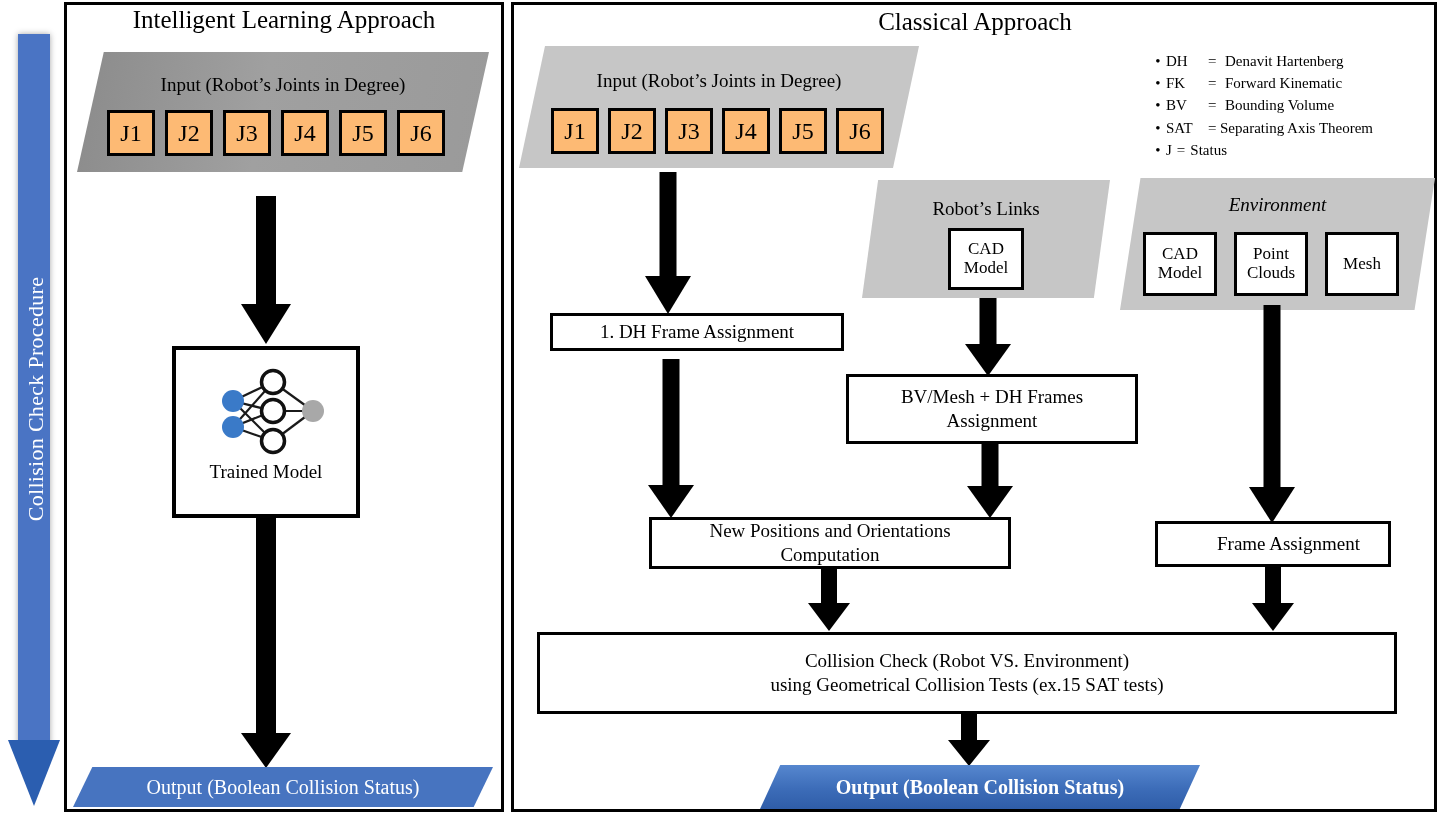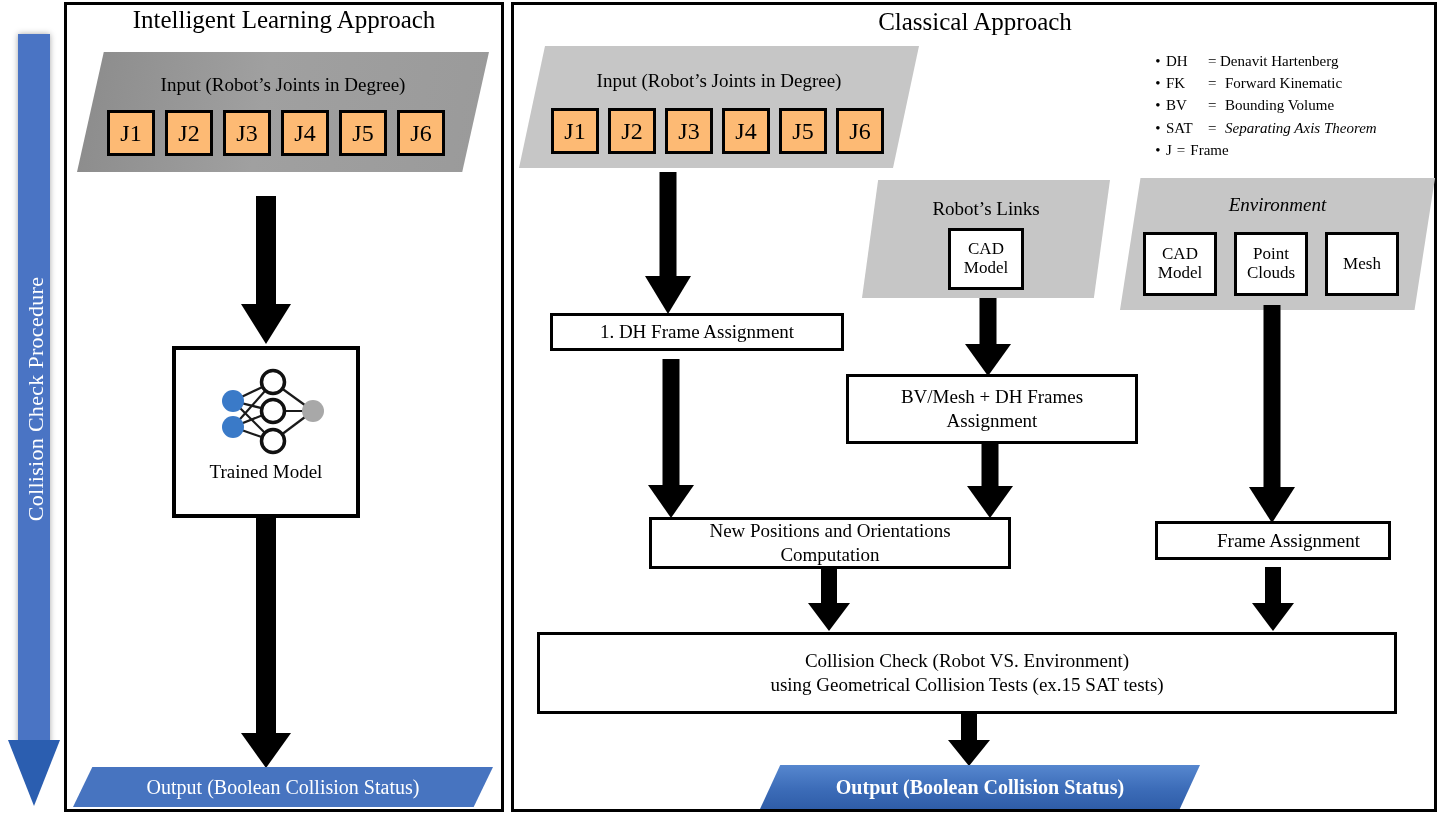--- a/index.html
+++ b/index.html
@@ -223,21 +223,21 @@
 <div class="barrow" style="left:967px;top:444px;width:46px;height:74px;">
   <div class="st" style="width:17px;height:42px;"></div>
   <div class="hd" style="width:46px;height:32px;"></div>
 </div>
 
 <div class="pbox" style="left:649px;top:517px;width:362px;height:52px;">
   <span style="white-space:pre-line;">New Positions and Orientations
 Computation</span>
 </div>
 
-<div class="pbox" style="left:1155px;top:521px;width:236px;height:39px;padding-left:31px;">
+<div class="pbox" style="left:1155px;top:521px;width:236px;height:46px;padding-left:31px;">
   <span>Frame Assignment</span>
 </div>
 
 <div class="barrow" style="left:808px;top:569px;width:42px;height:62px;">
   <div class="st" style="width:16px;height:34px;"></div>
   <div class="hd" style="width:42px;height:28px;"></div>
 </div>
 
 <div class="barrow" style="left:1252px;top:567px;width:42px;height:64px;">
   <div class="st" style="width:16px;height:36px;"></div>
@@ -256,39 +256,39 @@
 
 <div class="obanner" id="output-right" style="left:760px;top:765px;width:440px;height:44px;">
   <span>Output (Boolean Collision  Status)</span>
 </div>
 
 <div id="legend">
   <div class="row">
     <span class="bul">•</span>
     <span class="abbr">DH</span>
     <span class="eq">=</span>
-    <span style="">Denavit Hartenberg</span>
+    <span style="margin-left:5px;">Denavit Hartenberg</span>
   </div>
   <div class="row">
     <span class="bul">•</span>
     <span class="abbr">FK</span>
     <span class="eq">=</span>
     <span style="margin-left:5px;">Forward Kinematic</span>
   </div>
   <div class="row">
     <span class="bul">•</span>
     <span class="abbr">BV</span>
     <span class="eq">=</span>
     <span style="margin-left:5px;">Bounding Volume</span>
   </div>
   <div class="row">
     <span class="bul">•</span>
     <span class="abbr">SAT</span>
     <span class="eq">=</span>
-    <span style="margin-left:5px;font-style:italic;">Separating Axis Theorem</span>
+    <span style="">Separating Axis Theorem</span>
   </div>
   <div class="row">
     <span class="bul">•</span>
     <span>J</span>
     <span style="margin-left:5px;">=</span>
-    <span style="margin-left:5px;">Frame</span>
+    <span style="margin-left:5px;">Status</span>
   </div>
 </div>
 
 </body></html>

